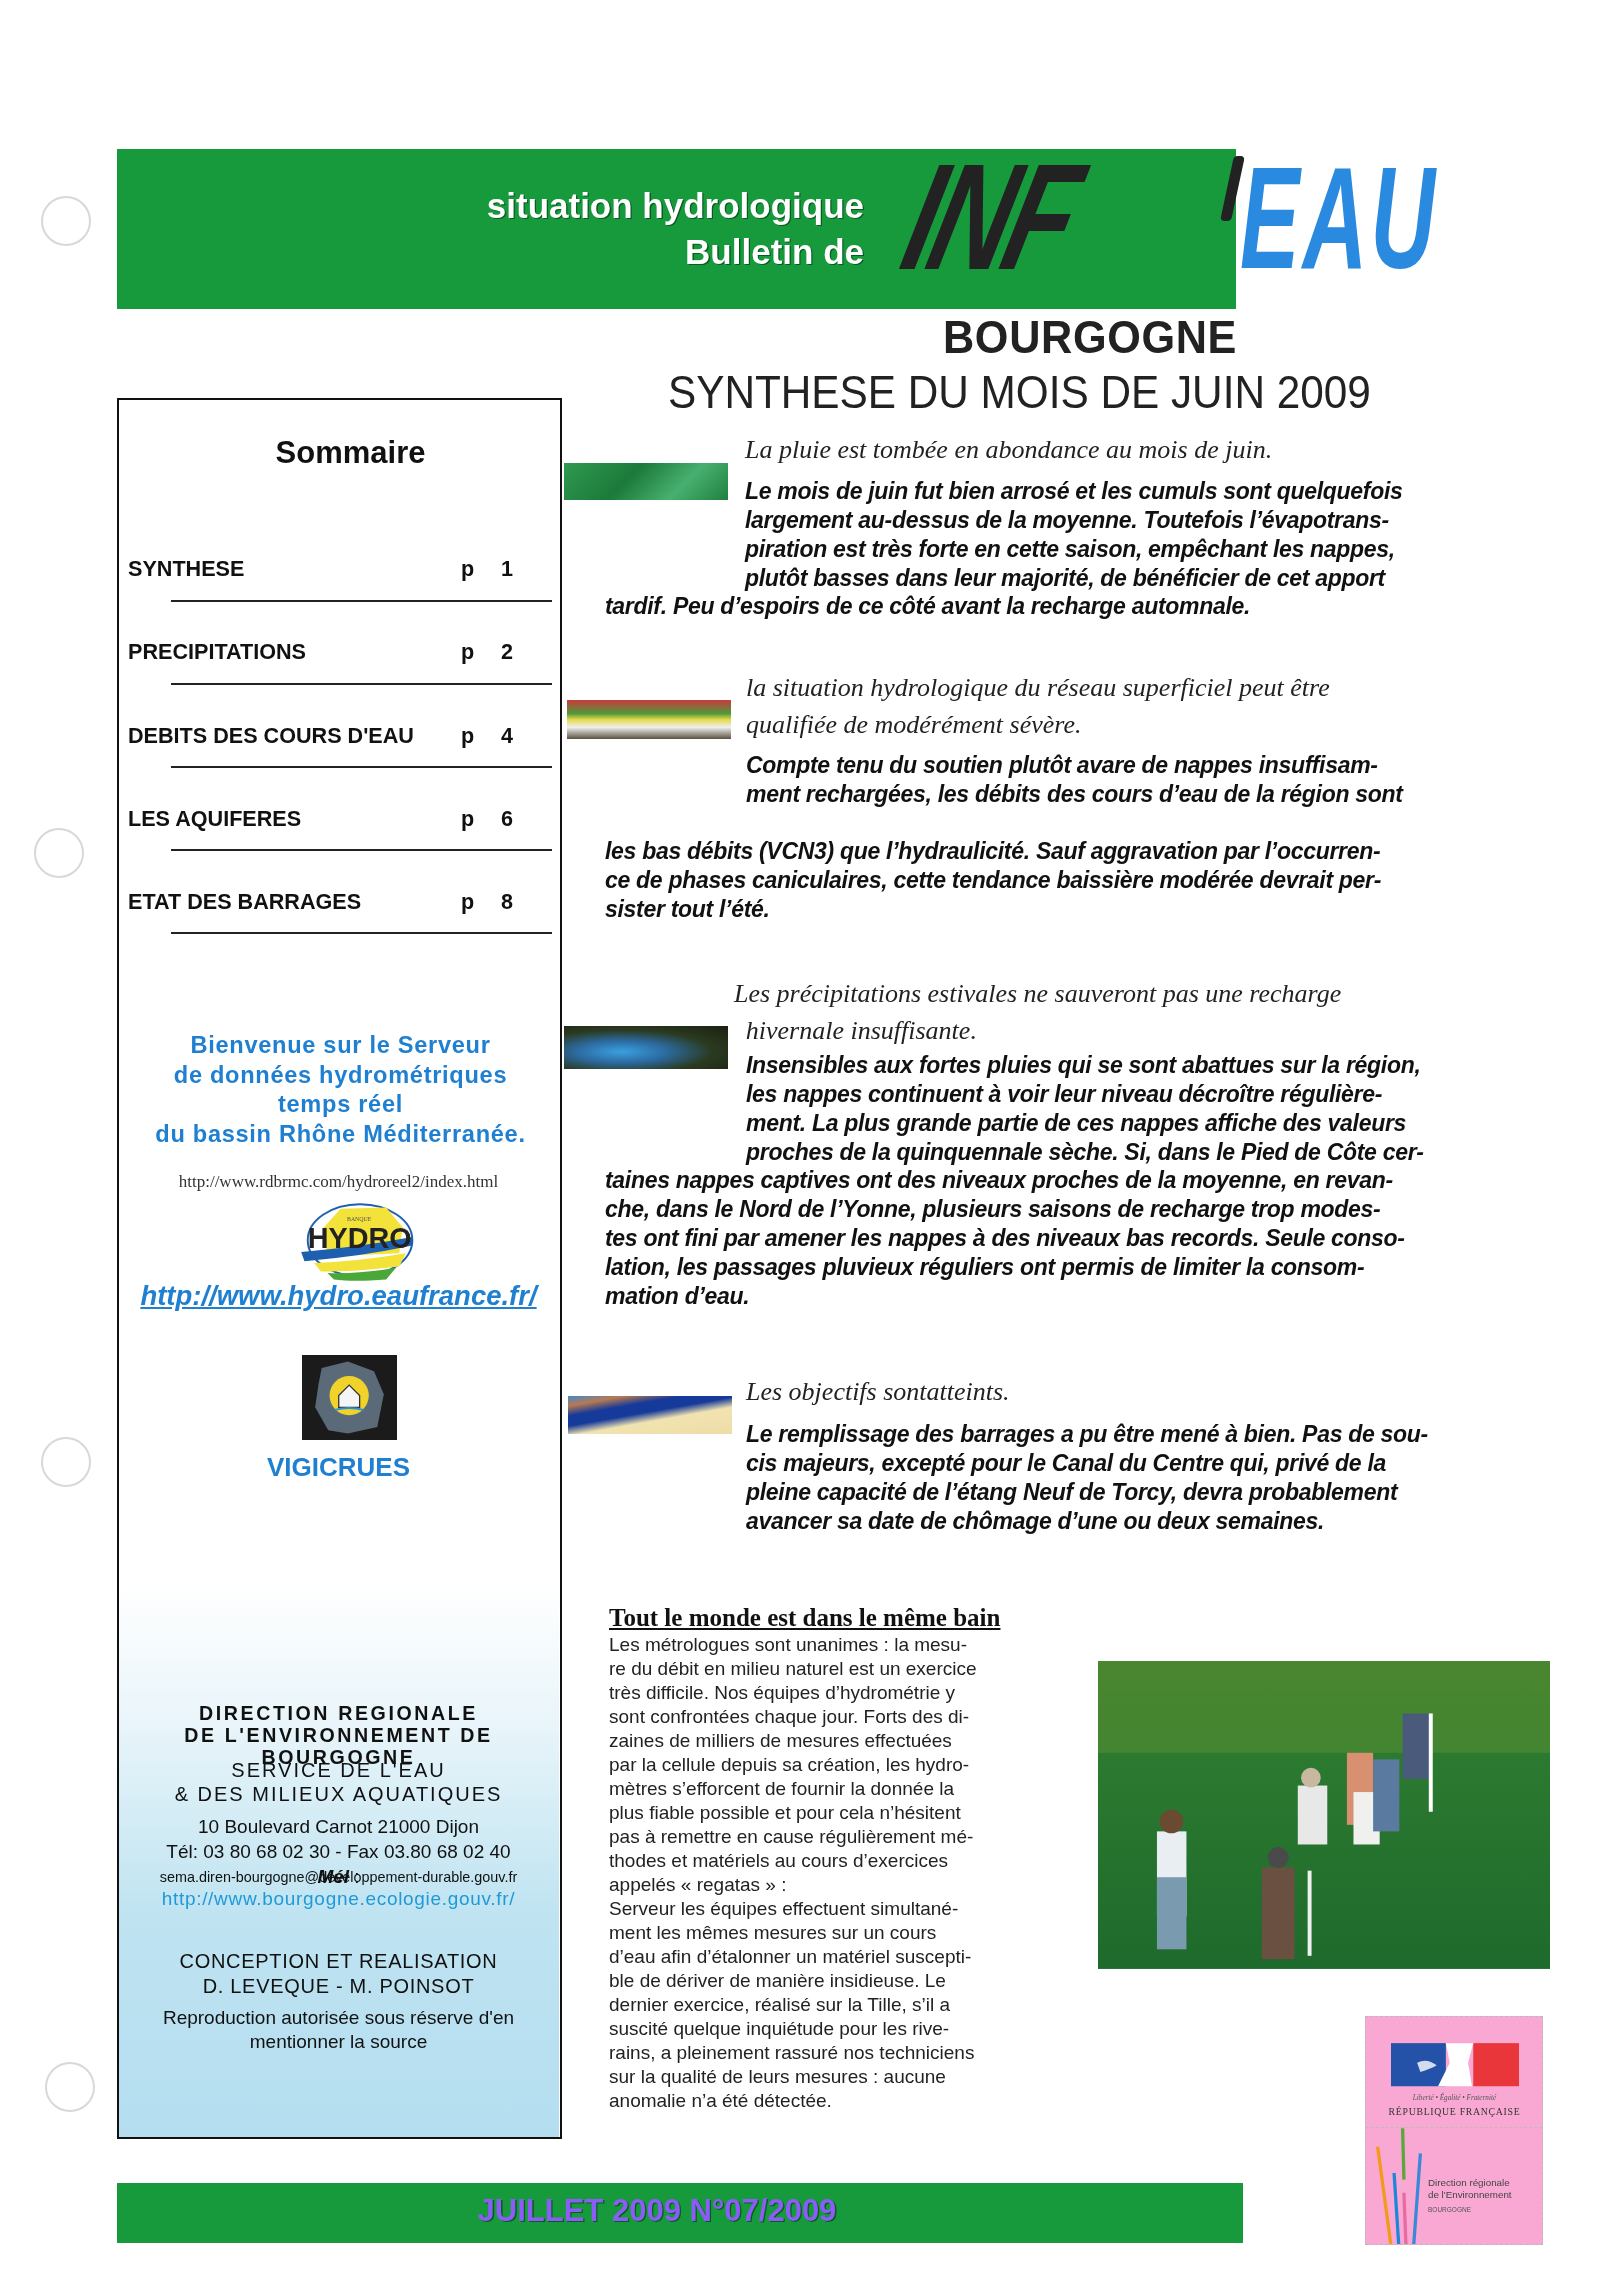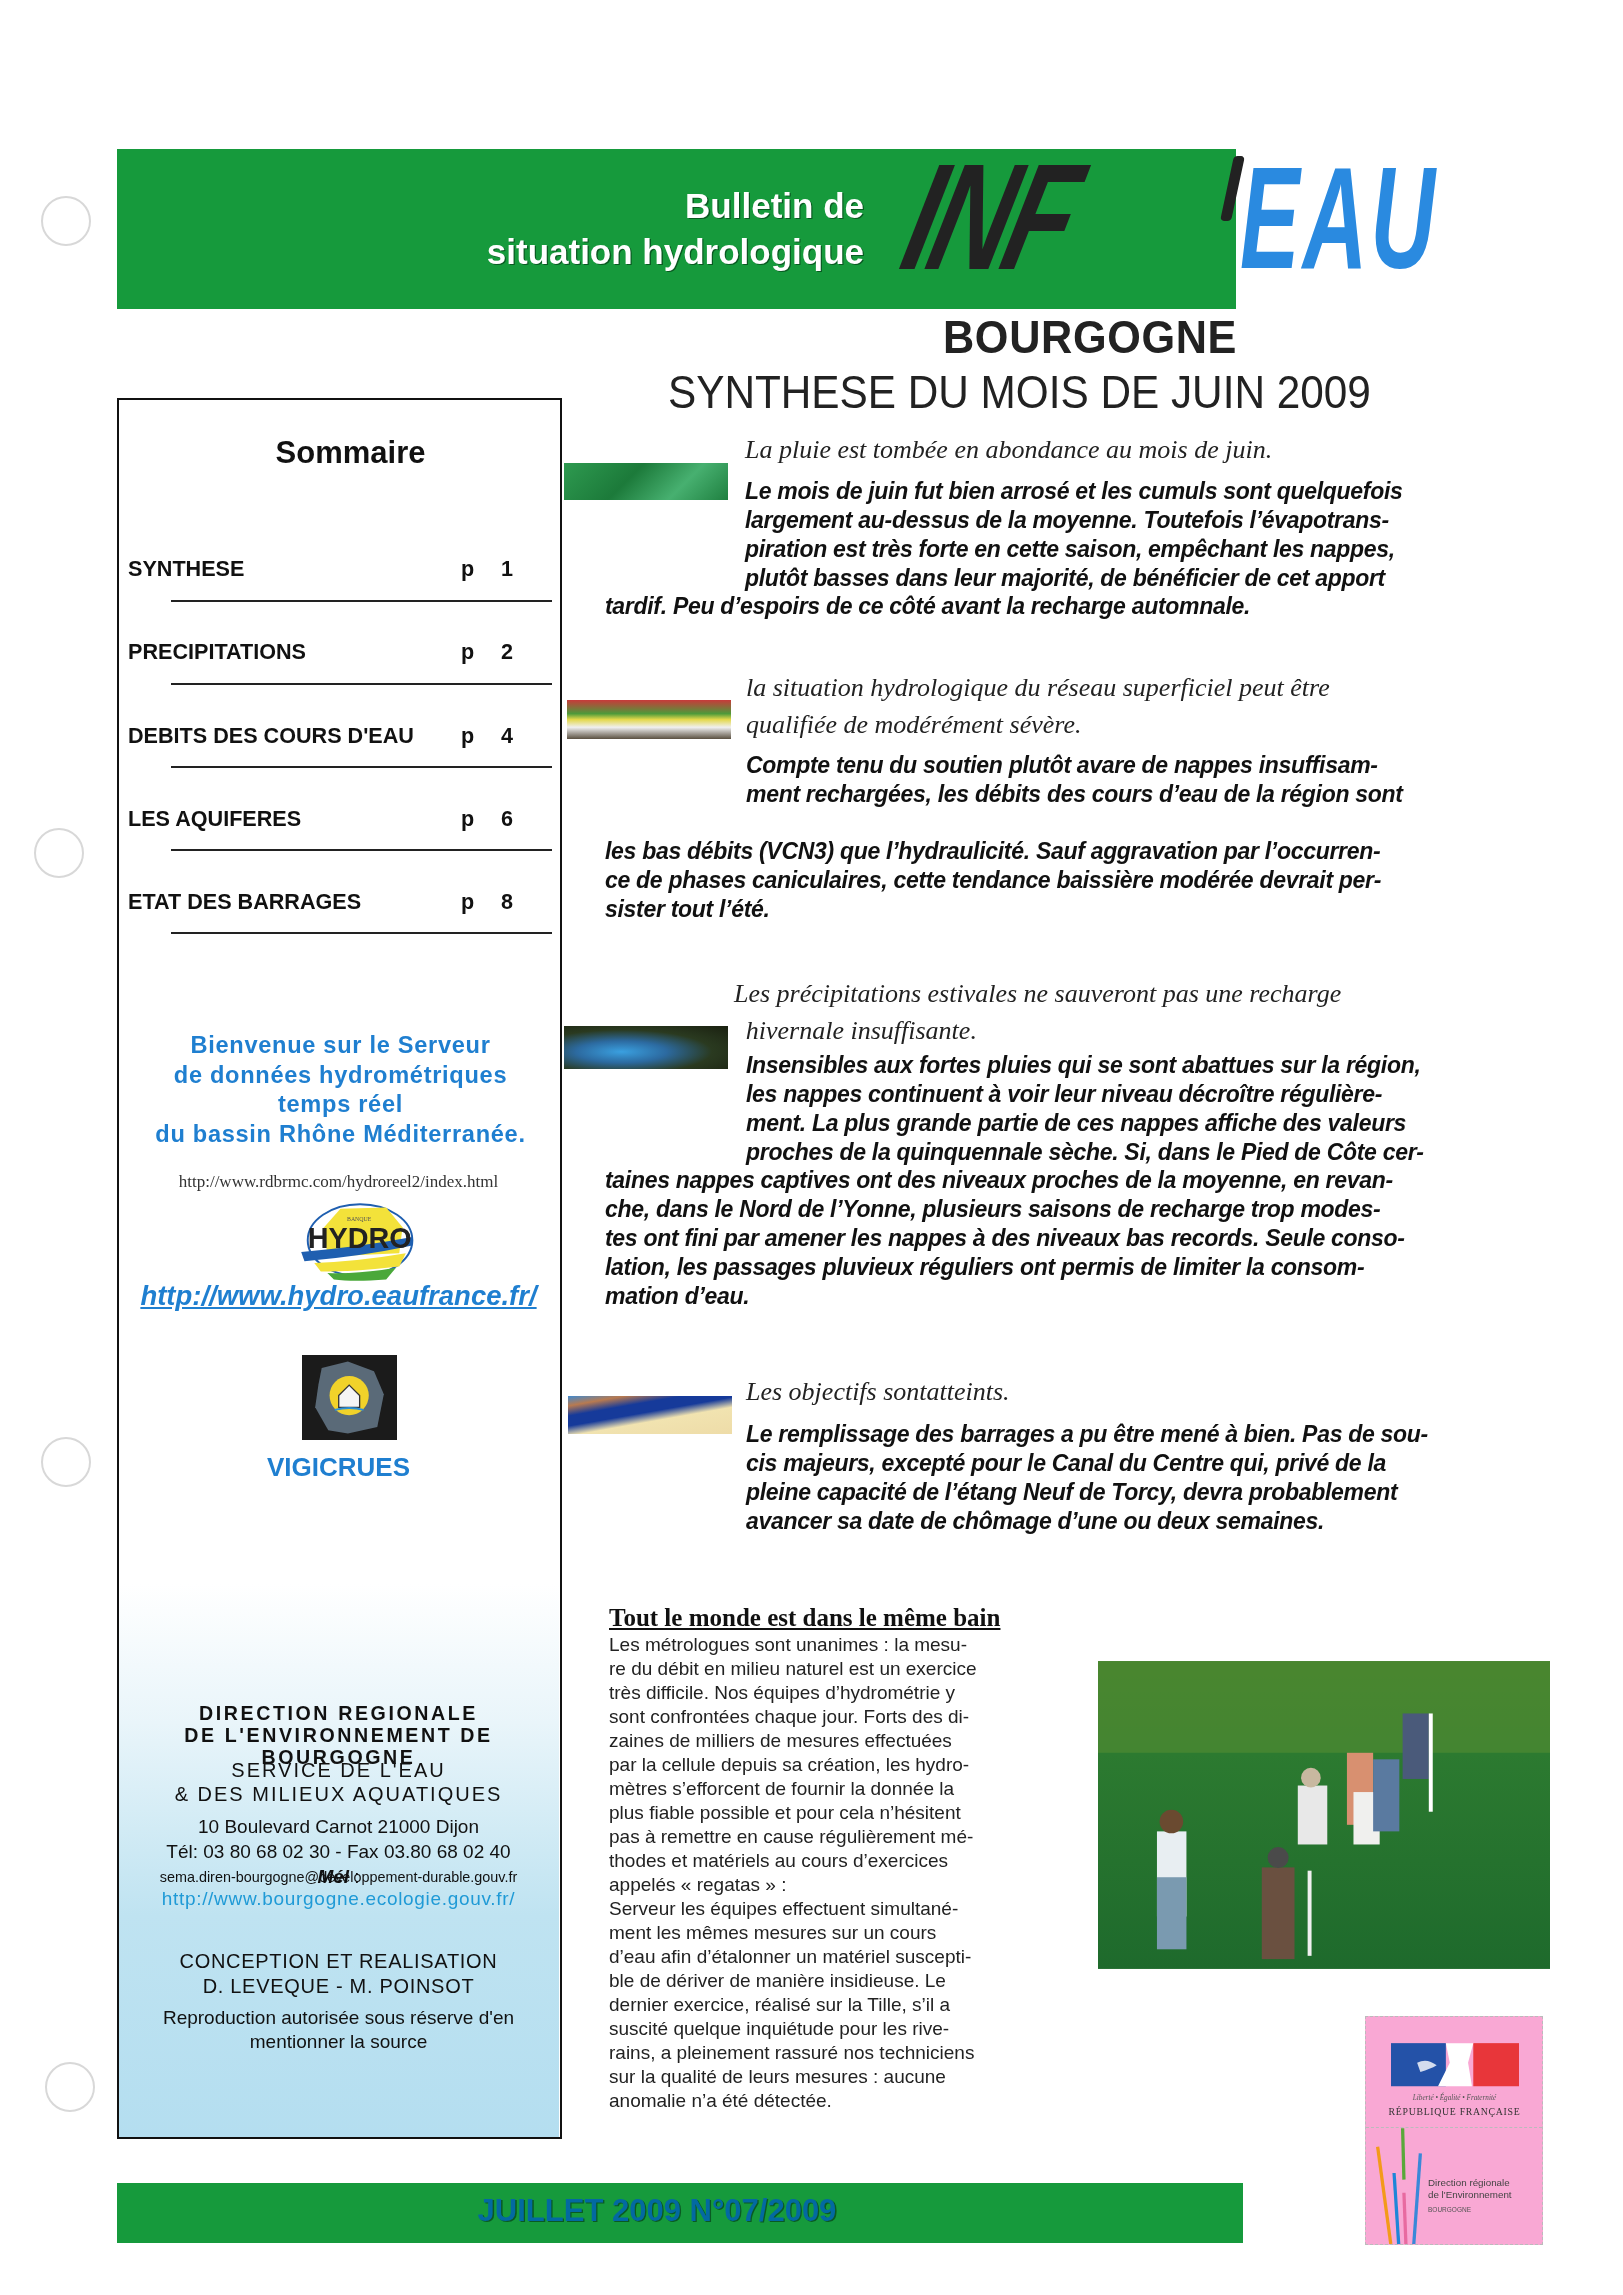--- a/index.html
+++ b/index.html
@@ -51,40 +51,40 @@
   .thumb { position:absolute; width:164px; }
   .art-lead { position:absolute; font-family:"Liberation Serif", serif; font-style:italic; font-size:26px; color:#222; line-height:37px; }
   .art-body { position:absolute; font-weight:bold; font-style:italic; font-size:23px; line-height:29px; color:#111; text-align:justify; letter-spacing:-0.3px; }
 
   .side-title { left:609px; top:1604px; font-family:"Liberation Serif", serif; font-weight:bold; font-size:25px; text-decoration:underline; }
   .side-body { left:609px; top:1633px; width:452px; font-size:19px; line-height:24px; color:#222; text-align:justify; }
 
   .photo { left:1098px; top:1661px; width:452px; height:308px; }
 
   .footer-band { left:117px; top:2183px; width:1126px; height:60px; background:#169a3c; }
-  .footer-text { left:117px; top:2193px; width:1080px; text-align:center; color:#0369a1; font-weight:bold; font-size:31px; text-shadow:1.3px 1.3px 0 #0a5a22; }
+  .footer-text { left:117px; top:2193px; width:1080px; text-align:center; color:#8b5cf6; font-weight:bold; font-size:31px; text-shadow:1.3px 1.3px 0 #0a5a22; }
 
   .rf-logo { left:1365px; top:2016px; width:178px; height:229px; border:1.3px dashed #bbb; box-sizing:border-box; background:#f9a8d4; }
   .rf-motto { position:absolute; left:13px; top:77px; width:151px; text-align:center; font-family:"Liberation Serif", serif; font-style:italic; font-size:7.2px; color:#555; }
   .rf-name { position:absolute; left:13px; top:89px; width:151px; text-align:center; font-family:"Liberation Serif", serif; font-size:9.8px; color:#333; letter-spacing:0.7px; }
   .diren-text { position:absolute; left:62px; top:160px; font-size:9.8px; color:#444; line-height:11.8px; }
   .diren-sub { position:absolute; left:62px; top:189px; font-size:6.5px; color:#555; }
 </style>
 </head>
 <body>
 
 <div class="hole" style="left:41px;top:196px;"></div>
 <div class="hole" style="left:34px;top:828px;"></div>
 <div class="hole" style="left:41px;top:1437px;"></div>
 <div class="hole" style="left:45px;top:2062px;"></div>
 
 <div class="abs header-band"></div>
 <div class="abs bulletin-title">
+  <div>situation hydrologique</div>
   <div>Bulletin de</div>
-  <div>situation hydrologique</div>
 </div>
 <div class="abs logo-inf">INF</div>
 <div class="abs logo-apos"></div>
 <div class="abs logo-eau">EAU</div>
 <div class="abs region-title">BOURGOGNE</div>
 <div class="abs synth-title">SYNTHESE DU MOIS DE JUIN 2009</div>
 
 <div class="abs sidebar-blue"></div>
 <div class="abs sidebar"></div>
 <div class="abs toc-title">Sommaire</div>

